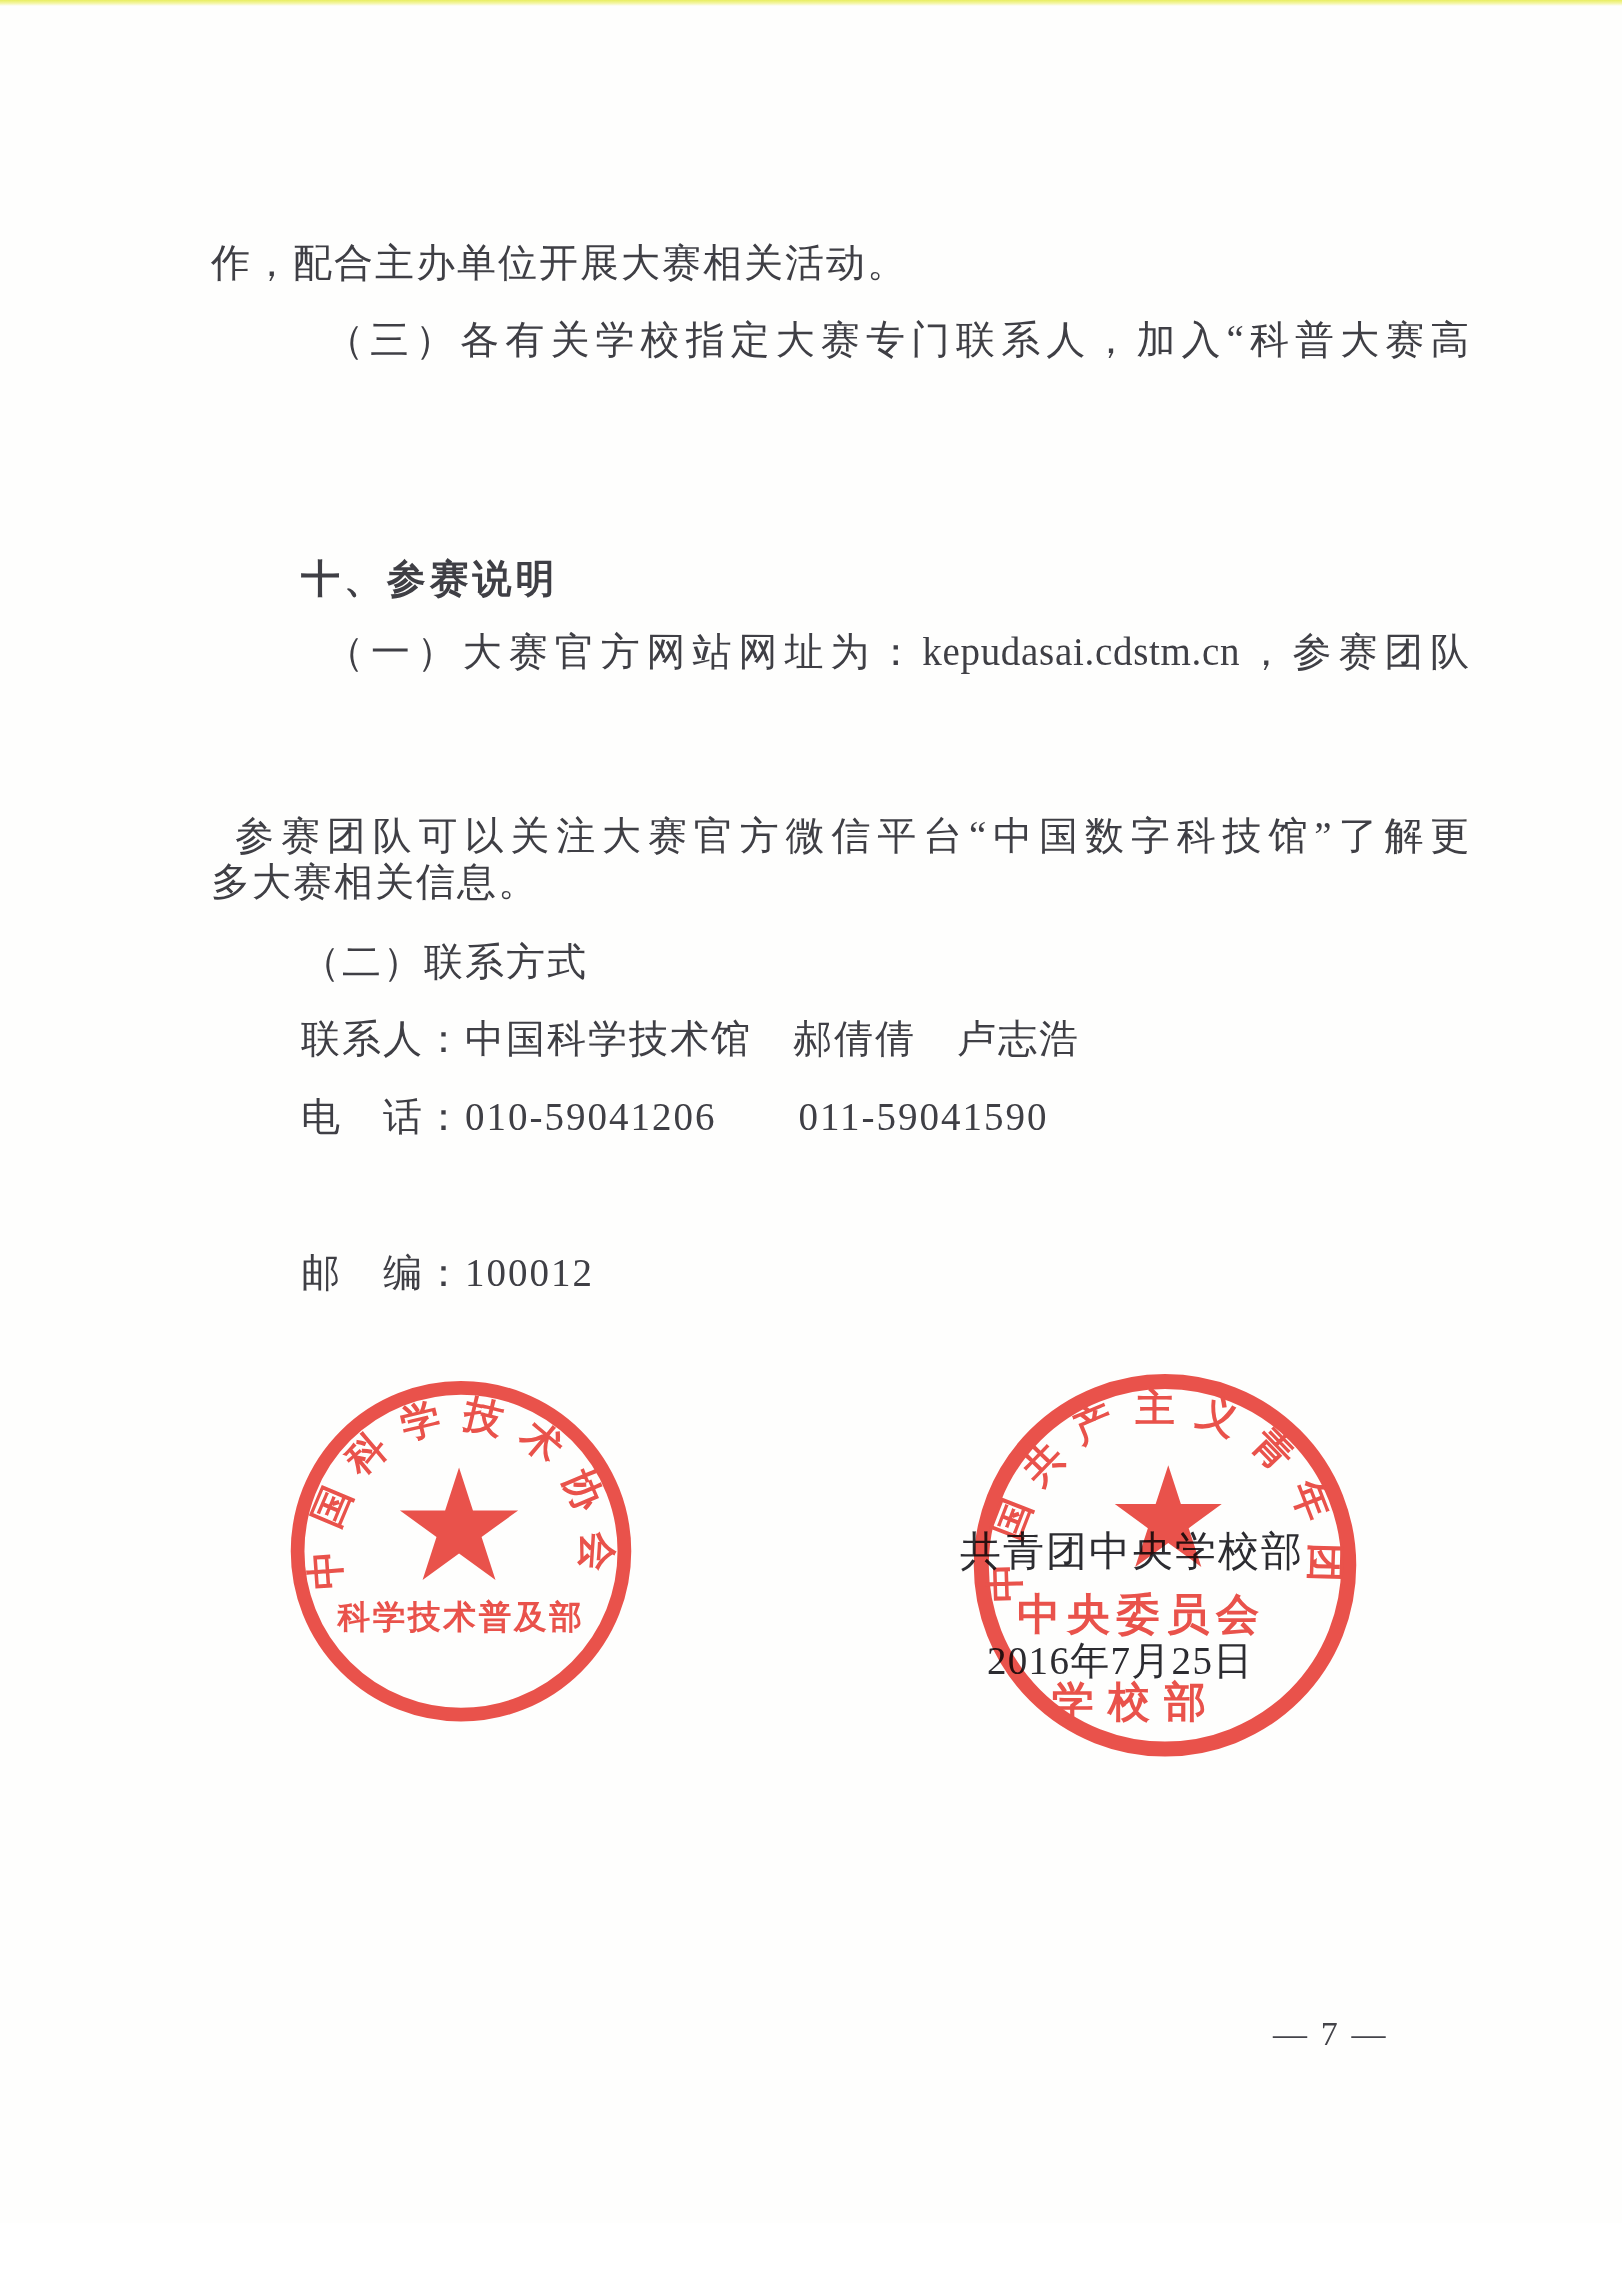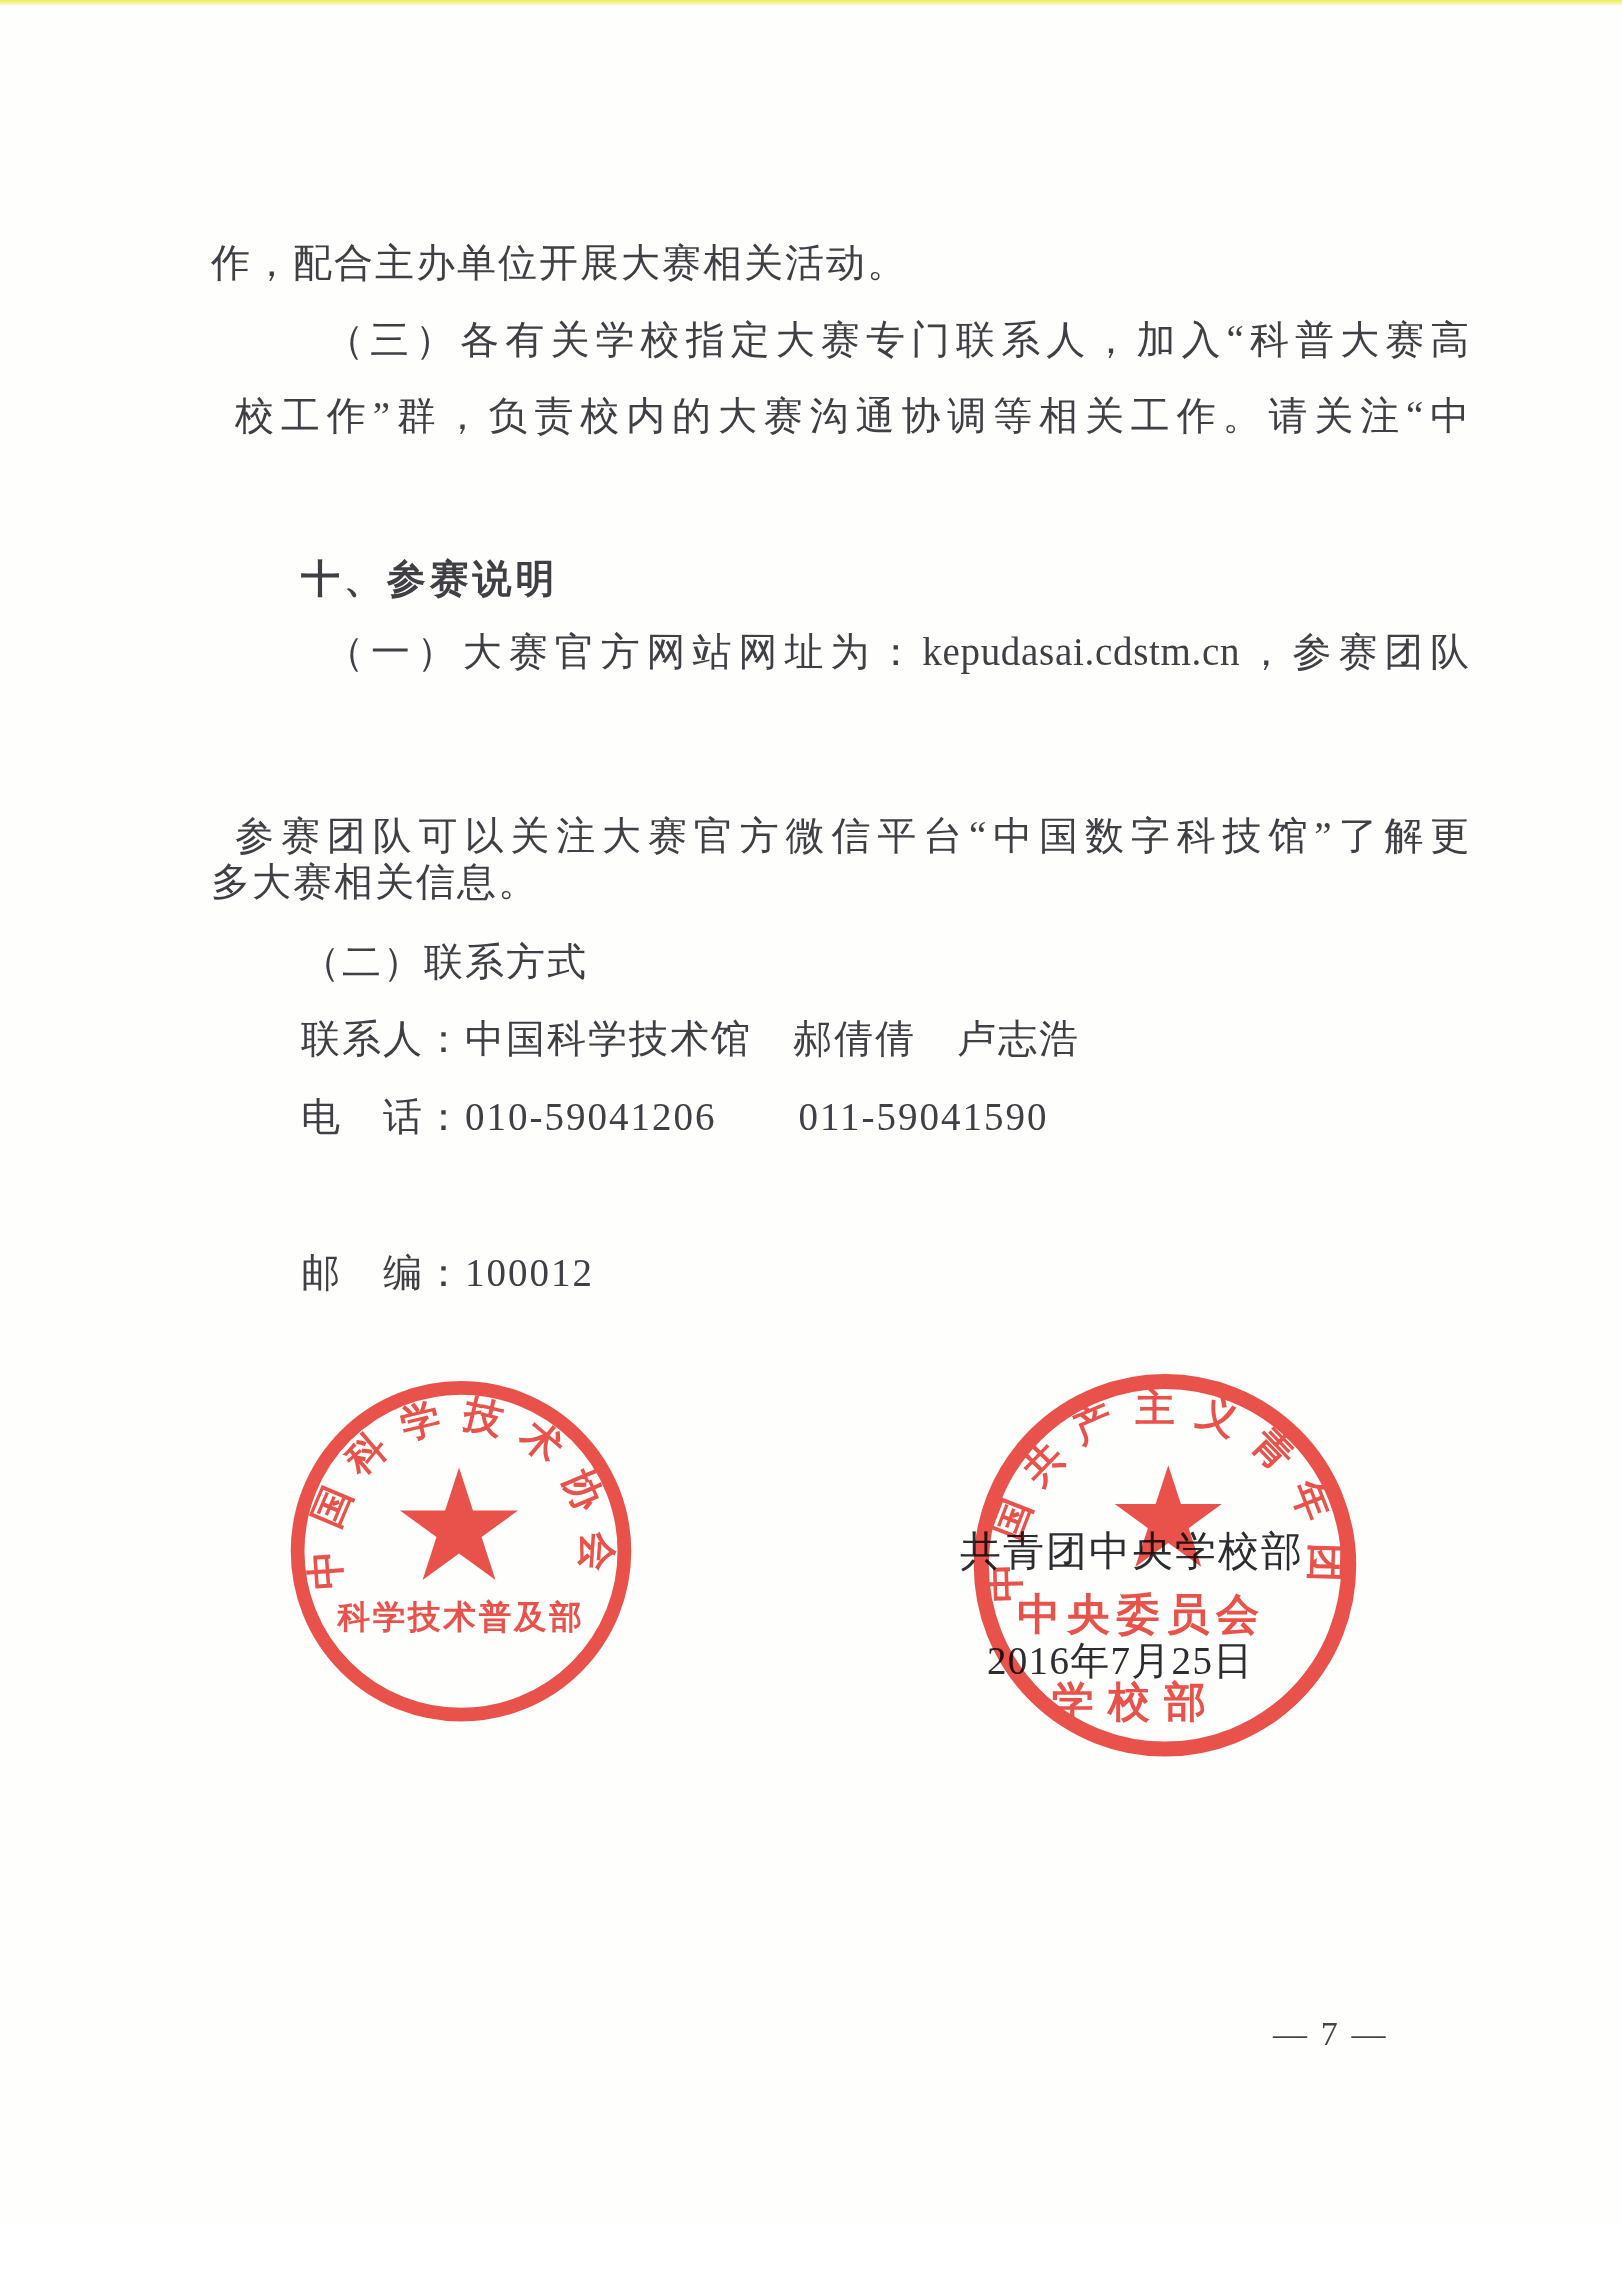--- a/index.html
+++ b/index.html
@@ -55,21 +55,20 @@
 </head>
 <body>
 
 <div class="page">
 
   <div class="scan-top"></div>
   <div class="scan-bottom"></div>
 
   <div class="line" style="top:242px">作，配合主办单位开展大赛相关活动。</div>
   <div class="line justify indent" style="top:319px">（三）各有关学校指定大赛专门联系人，加入“科普大赛高</div>
-  <div class="line justify" style="top:395px">校工作”群，负责校内的大赛沟通协调等相关工作。请关注“中</div>
   <div class="line heading indent" style="top:558px">十、参赛说明</div>
   <div class="line justify indent" style="top:631px">（一）大赛官方网站网址为：kepudasai.cdstm.cn，参赛团队</div>
   <div class="line justify" style="top:815px">参赛团队可以关注大赛官方微信平台“中国数字科技馆”了解更</div>
   <div class="line" style="top:861px">多大赛相关信息。</div>
   <div class="line indent" style="top:941px">（二）联系方式</div>
   <div class="line indent" style="top:1018px">联系人：中国科学技术馆　郝倩倩　卢志浩</div>
   <div class="line indent" style="top:1096px">电　话：010-59041206　　011-59041590</div>
   <div class="line indent" style="top:1252px">邮　编：100012</div>
 
   <svg class="seal" style="left:278px;top:1365px" width="366" height="366" viewBox="0 0 560 560">

